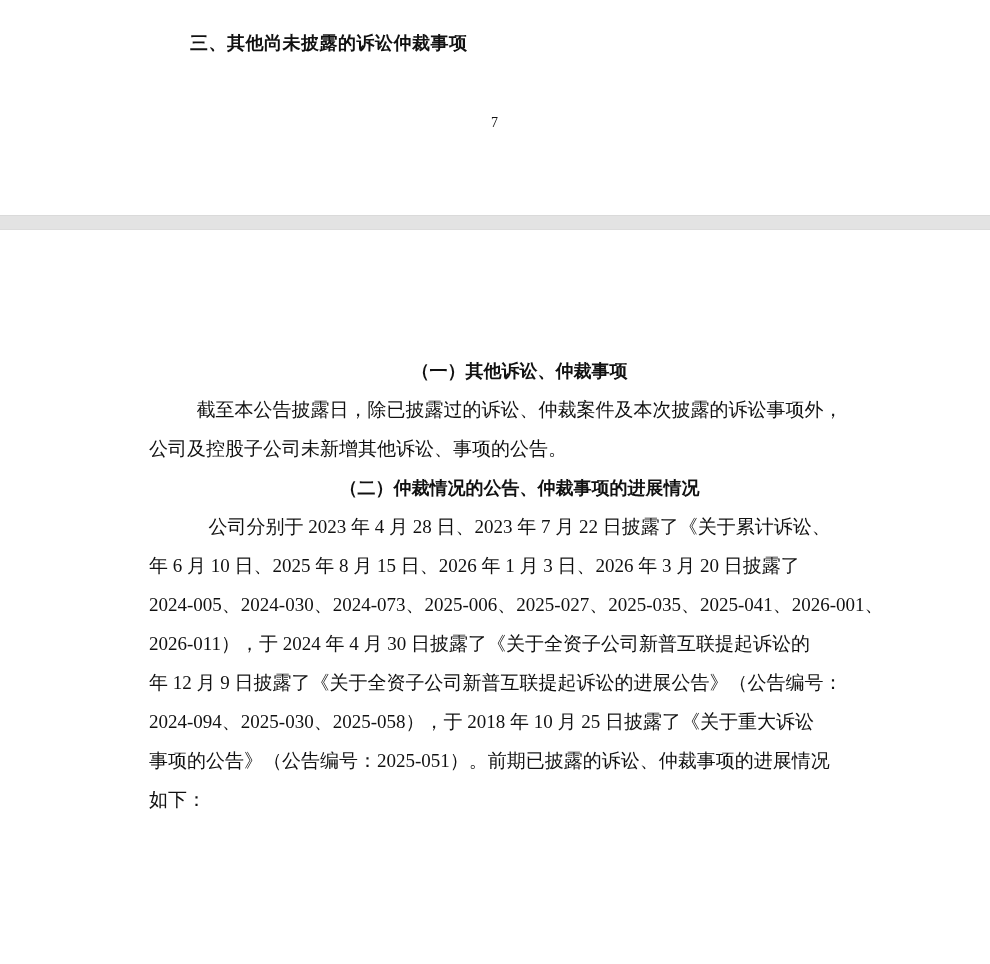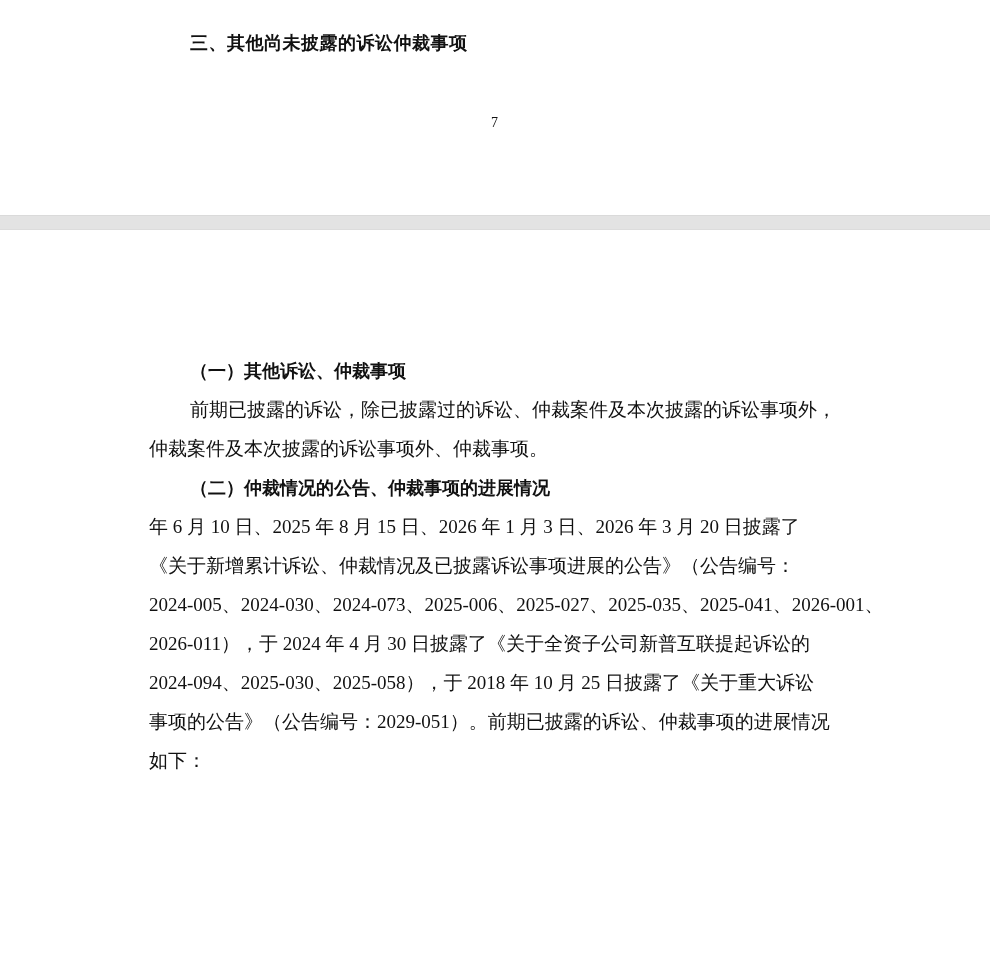--- a/index.html
+++ b/index.html
@@ -60,44 +60,46 @@
       font-size: 19px;
       line-height: 39px;
     }
     .line {
       display: block;
       white-space: nowrap;
       height: 39px;
     }
     .indent {
       padding-left: 41px;
+      text-align: center;
     }
     .subheading {
       font-family: "DejaVu Sans", "Liberation Sans", sans-serif;
       font-weight: bold;
       font-size: 18px;
     }
   </style>
 </head>
 <body>
 
 <div class="page page-top">
   <div class="heading" style="left:190px; top:31px;">三、其他尚未披露的诉讼仲裁事项</div>
   <div class="page-number" style="left:491px; top:115px;">7</div>
 </div>
 
 <div class="page-gap"></div>
 
 <div class="page page-bottom">
   <div class="body-text" style="top:121px;">
     <span class="line indent subheading">（一）其他诉讼、仲裁事项</span>
-    <span class="line indent">前期已披露的诉讼，除已披露过的诉讼、仲裁案件及本次披露的诉讼事项外，</span>
-    <span class="line">仲裁案件及本次披露的诉讼事项外、仲裁事项。</span>
+    <span class="line indent">截至本公告披露日，除已披露过的诉讼、仲裁案件及本次披露的诉讼事项外，</span>
+    <span class="line">公司及控股子公司未新增其他诉讼、事项的公告。</span>
     <span class="line indent subheading">（二）仲裁情况的公告、仲裁事项的进展情况</span>
+    <span class="line indent">公司分别于 2023 年 4 月 28 日、2023 年 7 月 22 日披露了《关于累计诉讼、</span>
     <span class="line">年 6 月 10 日、2025 年 8 月 15 日、2026 年 1 月 3 日、2026 年 3 月 20 日披露了</span>
-    <span class="line">《关于新增累计诉讼、仲裁情况及已披露诉讼事项进展的公告》（公告编号：</span>
     <span class="line">2024-005、2024-030、2024-073、2025-006、2025-027、2025-035、2025-041、2026-001、</span>
     <span class="line">2026-011），于 2024 年 4 月 30 日披露了《关于全资子公司新普互联提起诉讼的</span>
+    <span class="line">年 12 月 9 日披露了《关于全资子公司新普互联提起诉讼的进展公告》（公告编号：</span>
     <span class="line">2024-094、2025-030、2025-058），于 2018 年 10 月 25 日披露了《关于重大诉讼</span>
-    <span class="line">事项的公告》（公告编号：2029-051）。前期已披露的诉讼、仲裁事项的进展情况</span>
+    <span class="line">事项的公告》（公告编号：2025-051）。前期已披露的诉讼、仲裁事项的进展情况</span>
     <span class="line">如下：</span>
   </div>
 </div>
 
 </body></html>

